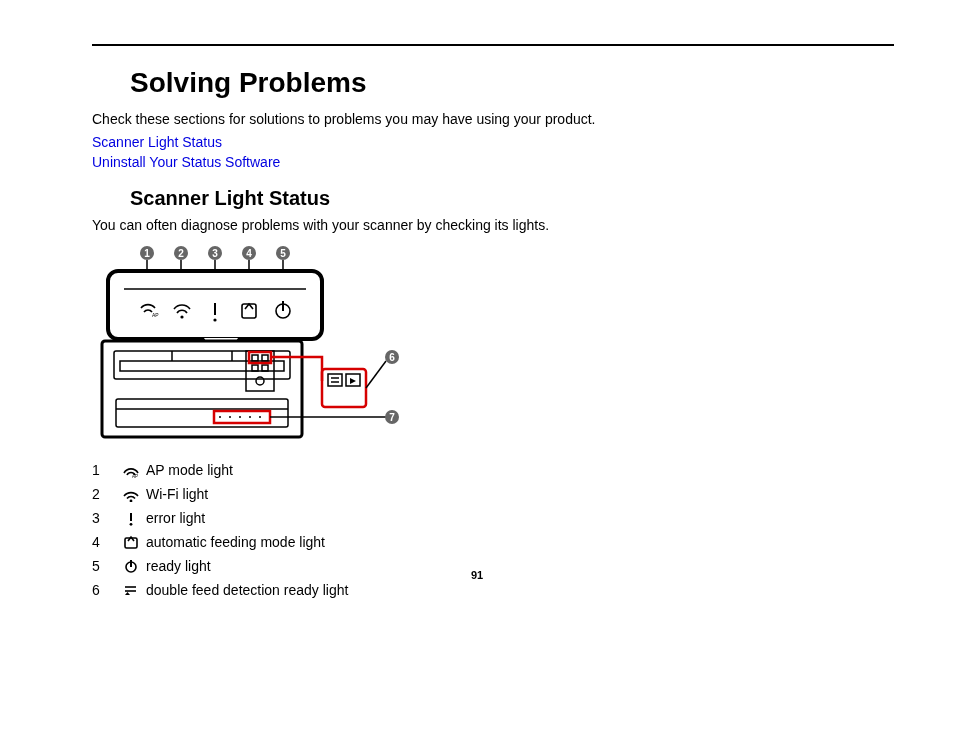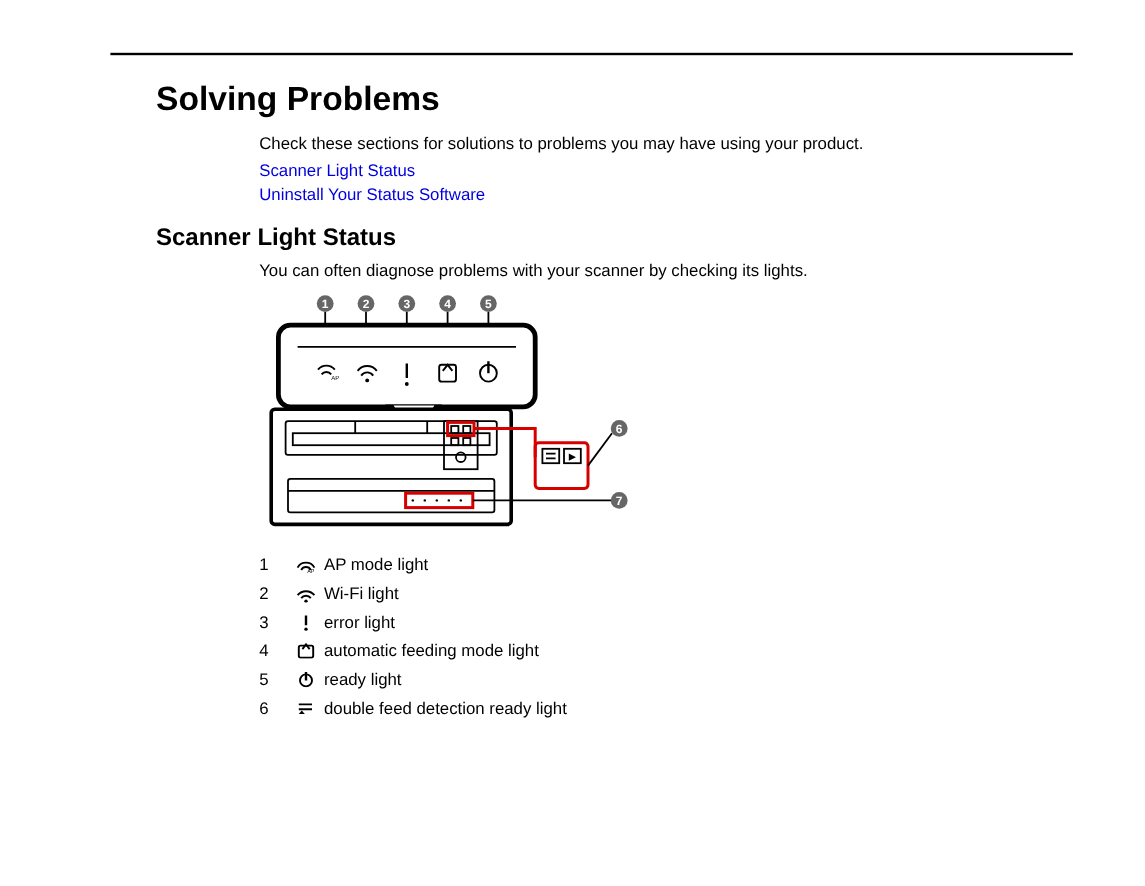--- a/index.html
+++ b/index.html
@@ -1,20 +1,20 @@
 <!DOCTYPE html>
 <html><head>
 <meta charset="utf-8">
 <style>
   html,body{margin:0;padding:0;background:#fff;font-family:Arial,Helvetica,sans-serif;color:#000;font-size:14px;line-height:1.35}
   .page{width:954px;height:605px;box-sizing:border-box;padding:44px 60px 0 92px;position:relative}
   .rule{border-top:2px solid #000;margin:0 0 18px 0}
   h1{font-size:28px;font-weight:bold;margin:0 0 8px 38px}
   h2{font-size:20px;font-weight:bold;margin:14px 0 4px 38px}
-  .body-col{margin-left:124px;max-width:620px}
+  .body-col{max-width:620px}
   .body-col p{margin:2px 0 4px 0}
   .links a{display:block;color:#0000e0;text-decoration:none;margin:1px 0}
   
   .diagram{display:block;margin:6px 0 10px 0}
   .callout-circle{fill:#666}
   .callout-text{fill:#fff;font-size:10px;font-weight:bold;text-anchor:middle;font-family:Arial}
   .panel-stroke{fill:#fff;stroke:#000;stroke-width:4}
   .chassis{fill:#fff;stroke:#000;stroke-width:3}
   .thin{stroke:#000;stroke-width:1.5;fill:none}
   .red{stroke:#d60000;stroke-width:2.5;fill:none}
@@ -198,13 +198,14 @@
               <line x1="3" y1="4" x2="14" y2="4" stroke="#000" stroke-width="1.6"></line>
               <line x1="3" y1="8" x2="14" y2="8" stroke="#000" stroke-width="1.6"></line>
               <polygon points="3,12 8,12 5.5,9" fill="#000"></polygon>
             </svg>
         </span>
         <span class="lbl"> double feed detection ready light</span>
       </div>
     </div>
   </div>
 
+  <div class="pagenum">91</div>
 </div>
 
 </body></html>

